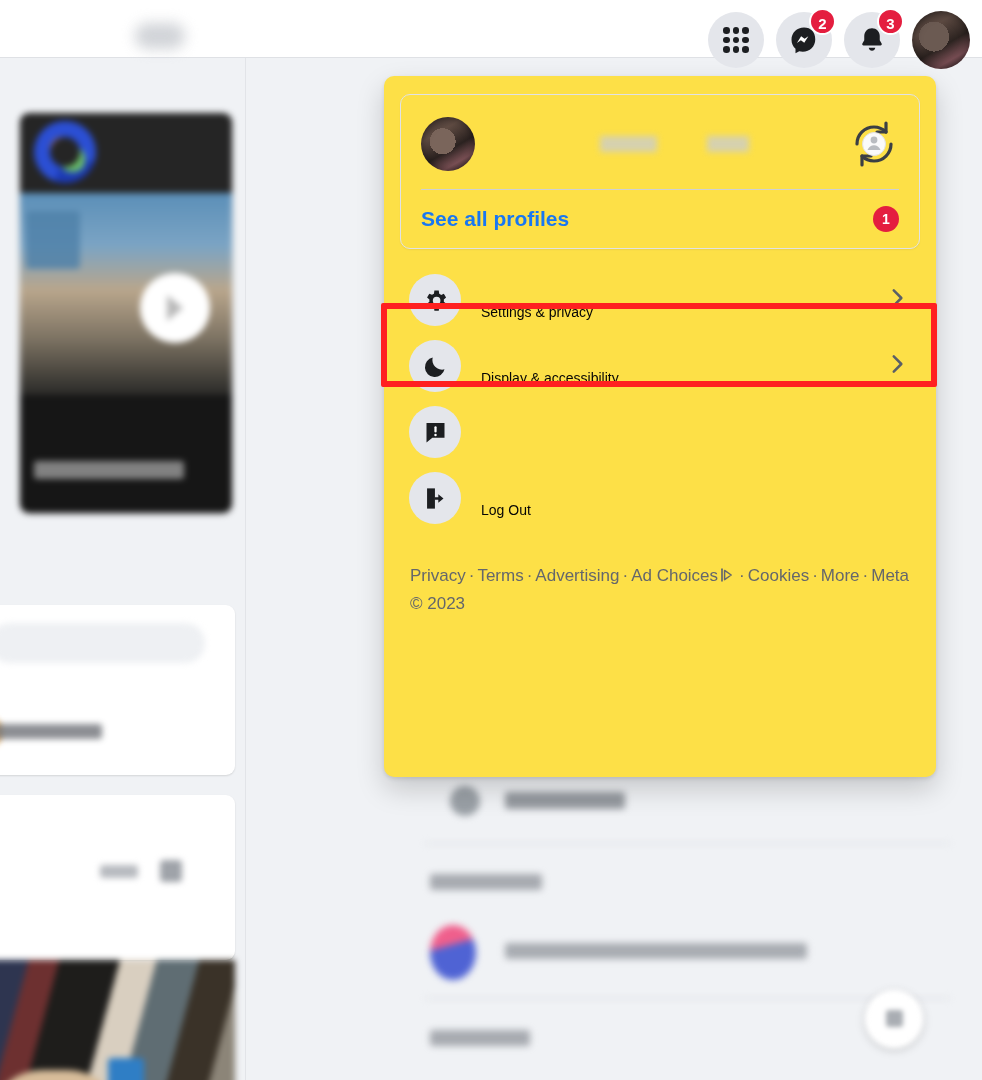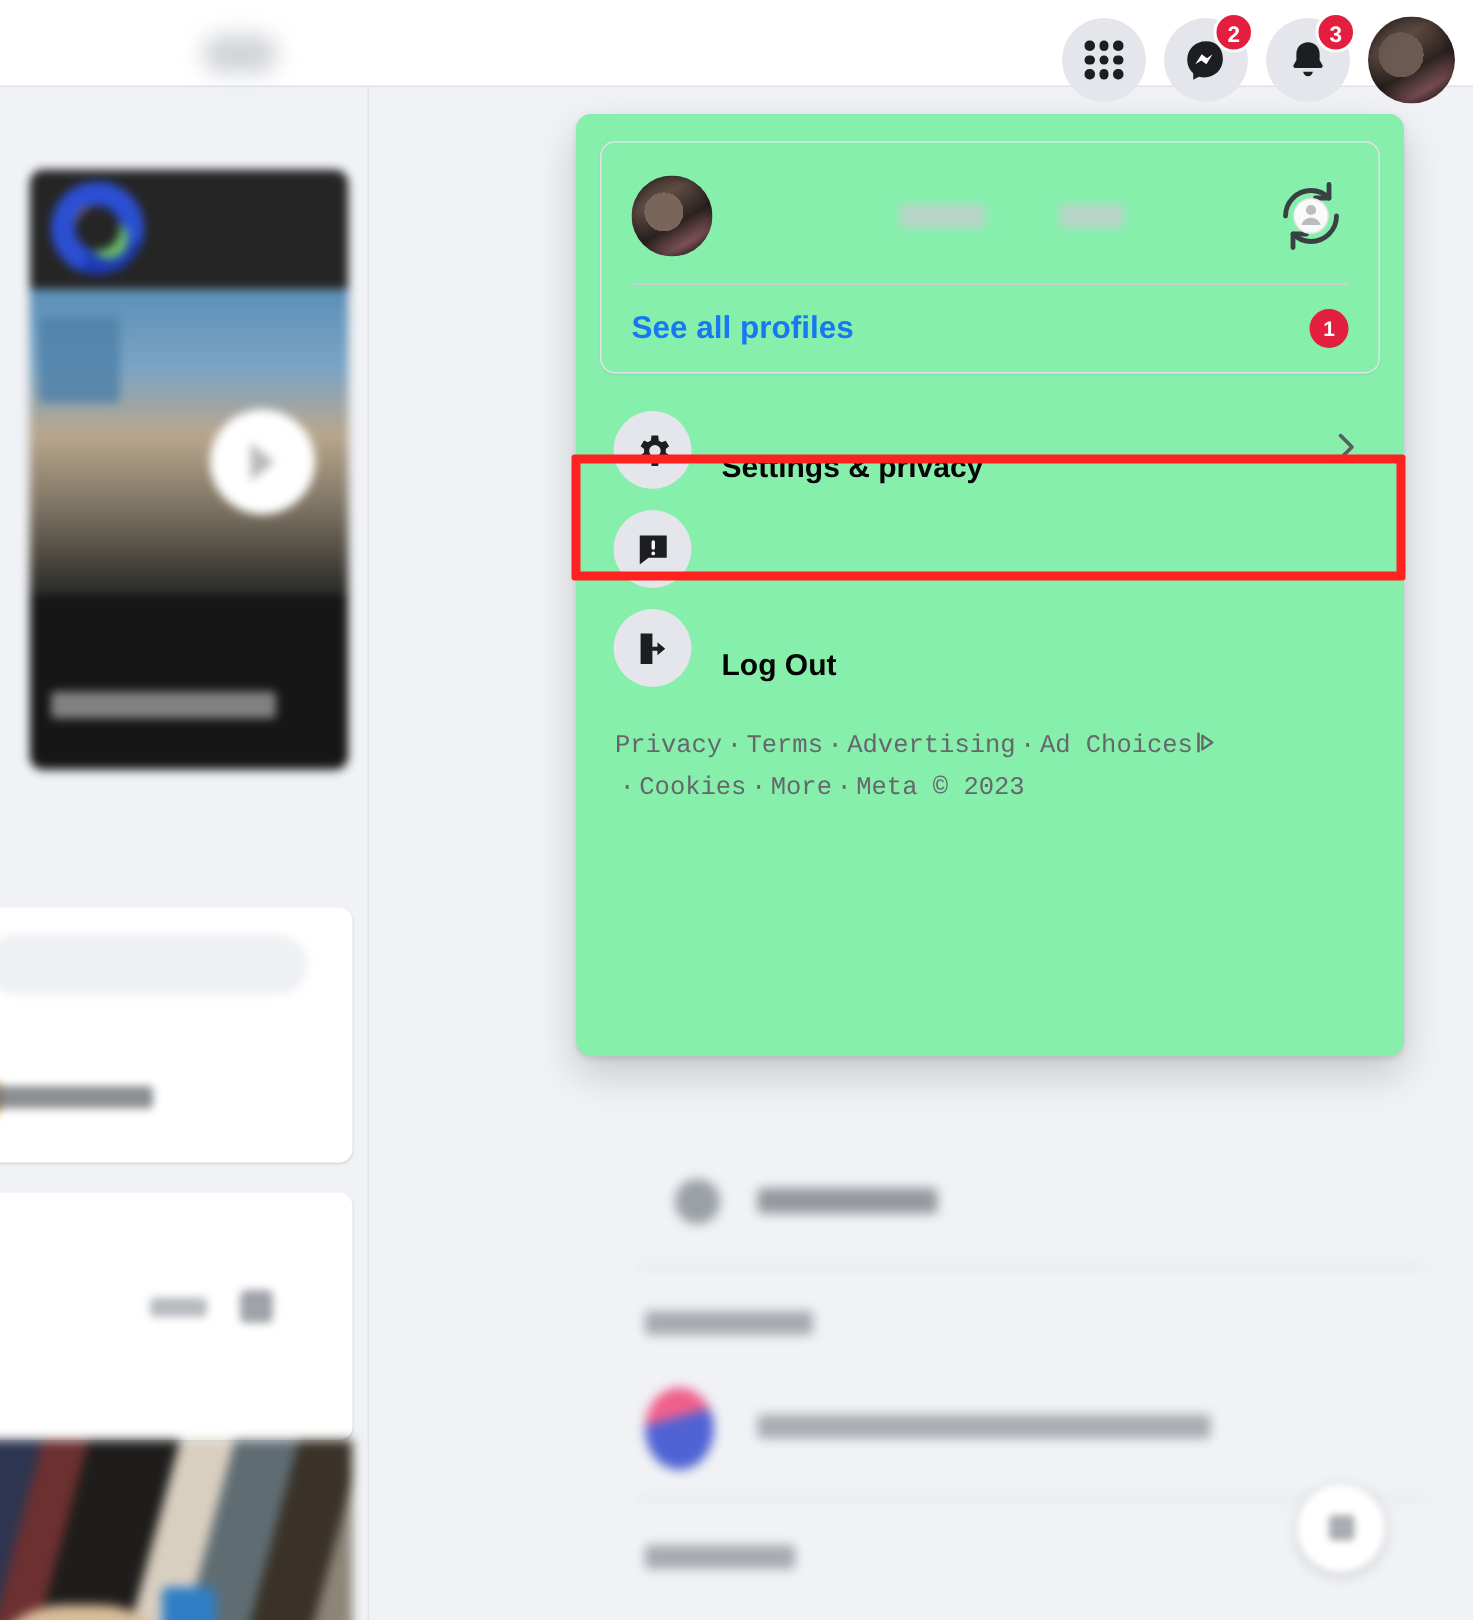--- a/index.html
+++ b/index.html
@@ -181,22 +181,22 @@
       linear-gradient(150deg, #3a2f2c 0%, #5d4a42 30%, #2c2320 58%, #7a4f55 78%, #241d1c 100%);
     box-shadow:inset 0 0 10px rgba(0,0,0,.5);
   }
 
   .grid-dots { width:26px; height:26px; display:grid;
     grid-template-columns:repeat(3,1fr); grid-template-rows:repeat(3,1fr); gap:3px; }
   .grid-dots i { background:#1c1e21; border-radius:50%; display:block; }
 
   
   .dropdown {
-    position:absolute; left:384px; top:76px; width:552px; height:628px;
-    background:#86efac; border-radius:10px;
+    position:absolute; left:384px; top:76px; width:552px; height:701px;
+    background:#fde047; border-radius:10px;
     box-shadow:0 12px 28px rgba(0,0,0,.18), 0 2px 4px rgba(0,0,0,.10);
     z-index:20; padding:18px 16px 0 16px;
   }
 
   .profile-card {
     border:1px solid #e0e2e6; border-radius:10px; padding:18px 20px 16px 20px;
     box-shadow:0 1px 2px rgba(0,0,0,.06); cursor:pointer;
   }
   .profile-row { display:flex; align-items:center; height:62px; }
   .profile-avatar {
@@ -225,25 +225,25 @@
 
   .menu { margin-top:18px; }
   .menu-item {
     display:flex; align-items:center; height:66px; padding:0 10px 0 9px;
     border-radius:8px; cursor:pointer;
   }
   .mi-icon {
     width:52px; height:52px; border-radius:50%; background:#e4e6eb; flex:none;
     display:flex; align-items:center; justify-content:center;
   }
-  .mi-label { flex:1; margin-left:20px; font-size:20px; color:#050505; font-weight:bold;margin-top:24px; }
+  .mi-label { flex:1; margin-left:20px; font-size:14px; color:#050505; font-weight:normal;margin-top:24px; }
   .mi-chev { width:26px; flex:none; }
 
   .footer {
-    margin-top:20px; padding:0 10px; color:#65676b; font-size:17px; line-height:26px;font-family:Liberation Mono, monospace;
+    margin-top:32px; padding:0 10px; color:#65676b; font-size:17px; line-height:26px;
   }
   .footer .dot { padding:0 3px; }
   .footer a { color:#65676b; text-decoration:none; cursor:pointer; }
 
   .adchoice-icon { display:inline-block; vertical-align:-2px; margin:0 1px; }
 
   
   .highlight-box {
     position:absolute; left:381px; top:303px; width:556px; height:84px;
     border:6px solid #ff2020; border-radius:2px; z-index:25; pointer-events:none;
@@ -370,20 +370,33 @@
       </span>
       <span class="mi-label">Settings &amp; privacy</span>
       <span class="mi-chev">
         <svg width="26" height="26" viewBox="0 0 24 24">
             <path fill="none" stroke="#5a5f66" stroke-width="2.3" stroke-linecap="round" stroke-linejoin="round" d="M9 5l7 7-7 7"></path>
           </svg>
       </span>
     </div>
 
 
+    <div class="menu-item">
+      <span class="mi-icon">
+        <svg width="27" height="27" viewBox="0 0 24 24">
+          <path fill="#1c1e21" d="M20 14.5A8.6 8.6 0 0 1 9.5 4 8.8 8.8 0 1 0 20 14.5z"></path>
+        </svg>
+      </span>
+      <span class="mi-label">Display &amp; accessibility</span>
+      <span class="mi-chev">
+        <svg width="26" height="26" viewBox="0 0 24 24">
+            <path fill="none" stroke="#5a5f66" stroke-width="2.3" stroke-linecap="round" stroke-linejoin="round" d="M9 5l7 7-7 7"></path>
+          </svg>
+      </span>
+    </div>
 
     <div class="menu-item">
       <span class="mi-icon">
         <svg width="27" height="27" viewBox="0 0 24 24">
           <path fill="#1c1e21" d="M4 3.5h16v13.2H9.2L4 20.8z"></path>
           <rect x="11" y="6.4" width="2" height="5.6" rx="1" fill="#fff"></rect>
           <circle cx="12" cy="14.2" r="1.1" fill="#fff"></circle>
         </svg>
       </span>
       <span class="mi-chev"></span>

